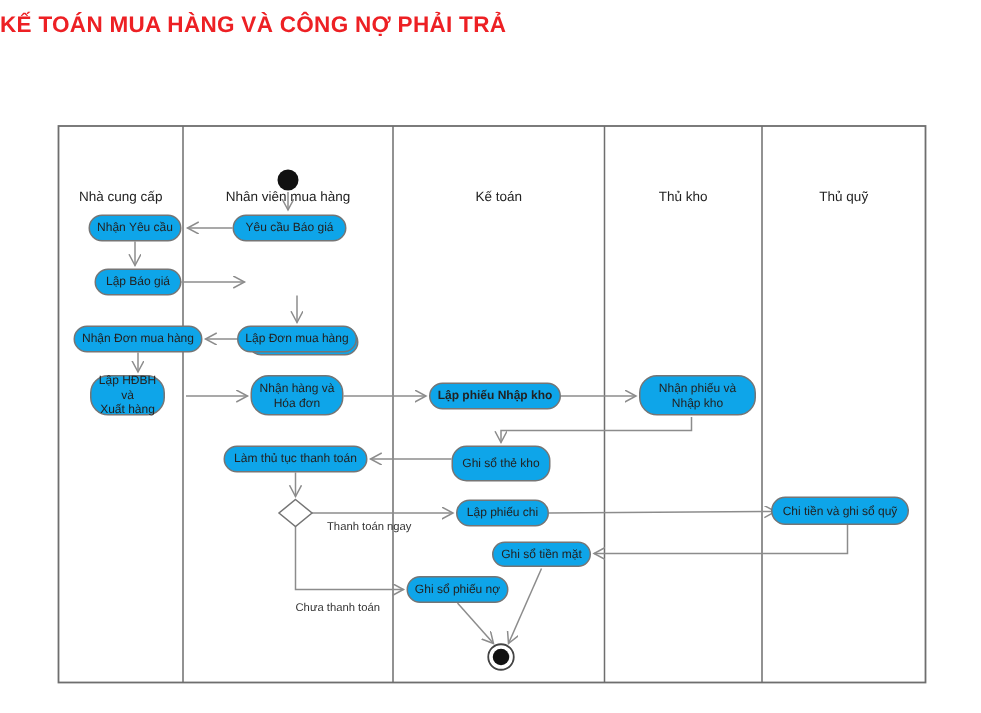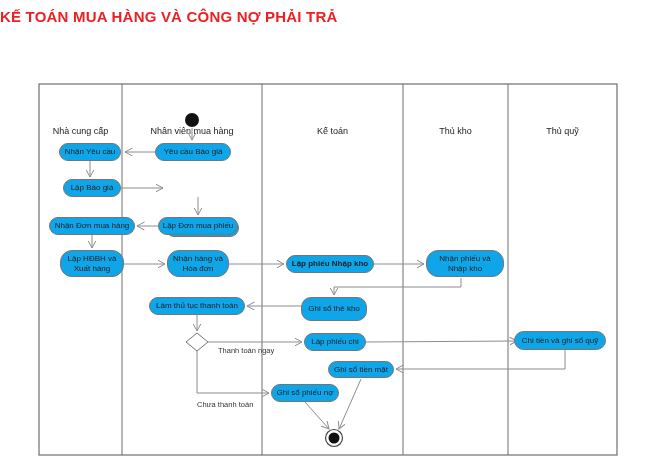--- a/index.html
+++ b/index.html
@@ -82,22 +82,22 @@
   <div class="lane-header" style="left:122px;width:140px;">Nhân viên mua hàng</div>
   <div class="lane-header" style="left:262px;width:141px;">Kế toán</div>
   <div class="lane-header" style="left:403px;width:105px;">Thủ kho</div>
   <div class="lane-header" style="left:508px;width:109px;">Thủ quỹ</div>
 
   <div class="node" style="left:59px;top:143px;width:62px;height:18px;">Nhận Yêu cầu</div>
   <div class="node" style="left:155px;top:143px;width:76px;height:18px;">Yêu cầu Báo giá</div>
   <div class="node" style="left:63px;top:179px;width:58px;height:18px;">Lập Báo giá</div>
   <div class="node" style="left:165px;top:179px;width:74px;height:18px;margin-top:40px;">Nhận Báo giá</div>
   <div class="node" style="left:49px;top:217px;width:86px;height:18px;">Nhận Đơn mua hàng</div>
-  <div class="node" style="left:158px;top:217px;width:80px;height:18px;">Lập Đơn mua phiếu</div>
-  <div class="node" style="left:60px;top:250px;width:64px;height:27px;border-radius:12px;">Lập HĐBH và
+  <div class="node" style="left:158px;top:217px;width:80px;height:18px;">Lập Đơn mua hàng</div>
+  <div class="node" style="left:60px;top:250px;width:50px;height:27px;border-radius:12px;">Lập HĐBH và
 Xuất hàng</div>
   <div class="node" style="left:167px;top:250px;width:62px;height:27px;border-radius:12px;">Nhận hàng và
 Hóa đơn</div>
   <div class="node" style="left:286px;top:255px;width:88px;height:18px;font-weight:bold;">Lập phiếu Nhập kho</div>
   <div class="node" style="left:426px;top:250px;width:78px;height:27px;border-radius:12px;">Nhận phiếu và
 Nhập kho</div>
   <div class="node" style="left:301px;top:297px;width:66px;height:24px;">Ghi sổ thẻ kho</div>
   <div class="node" style="left:149px;top:297px;width:96px;height:18px;">Làm thủ tục thanh toán</div>
   <div class="node" style="left:304px;top:333px;width:62px;height:18px;">Lập phiếu chi</div>
   <div class="node" style="left:514px;top:331px;width:92px;height:19px;">Chi tiền và ghi sổ quỹ</div>

